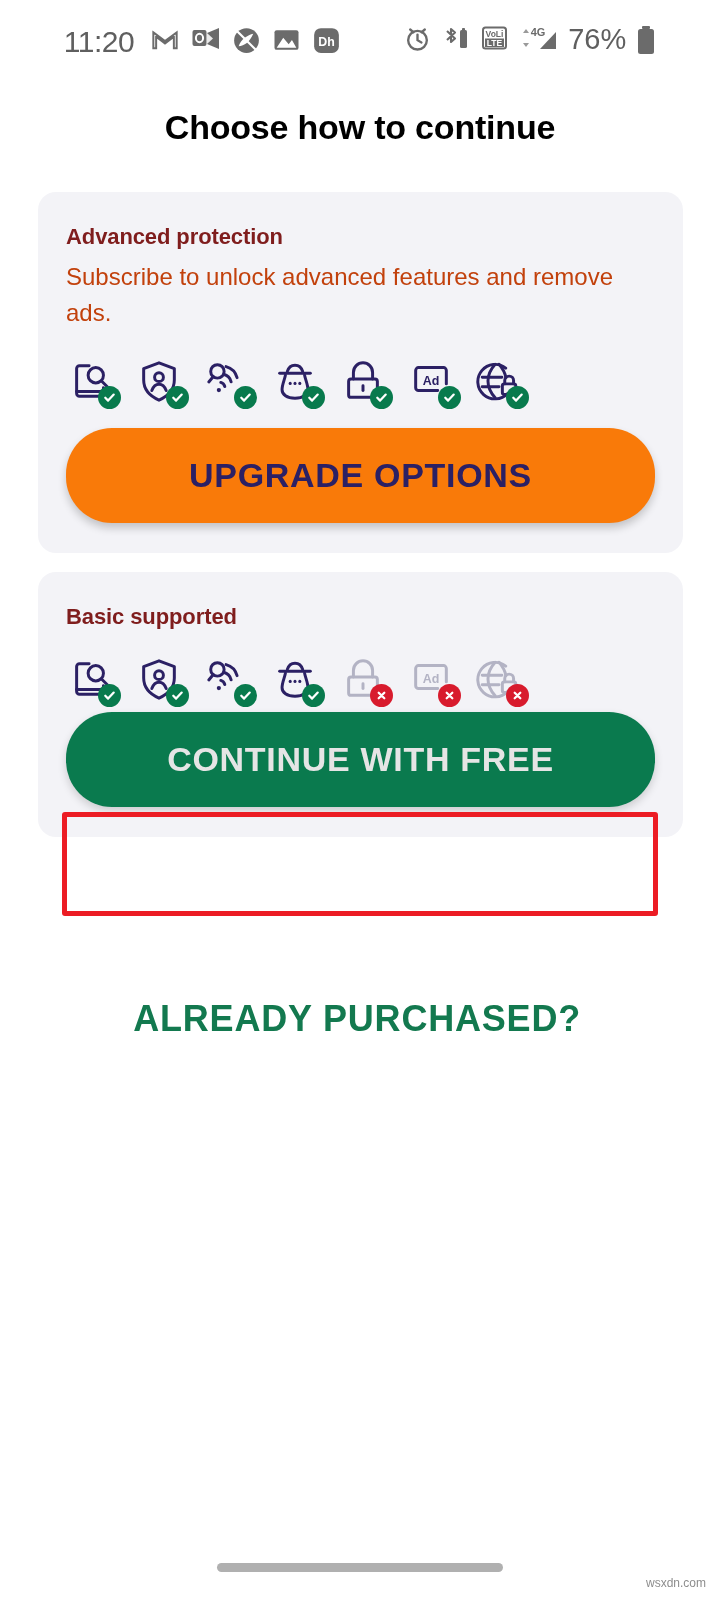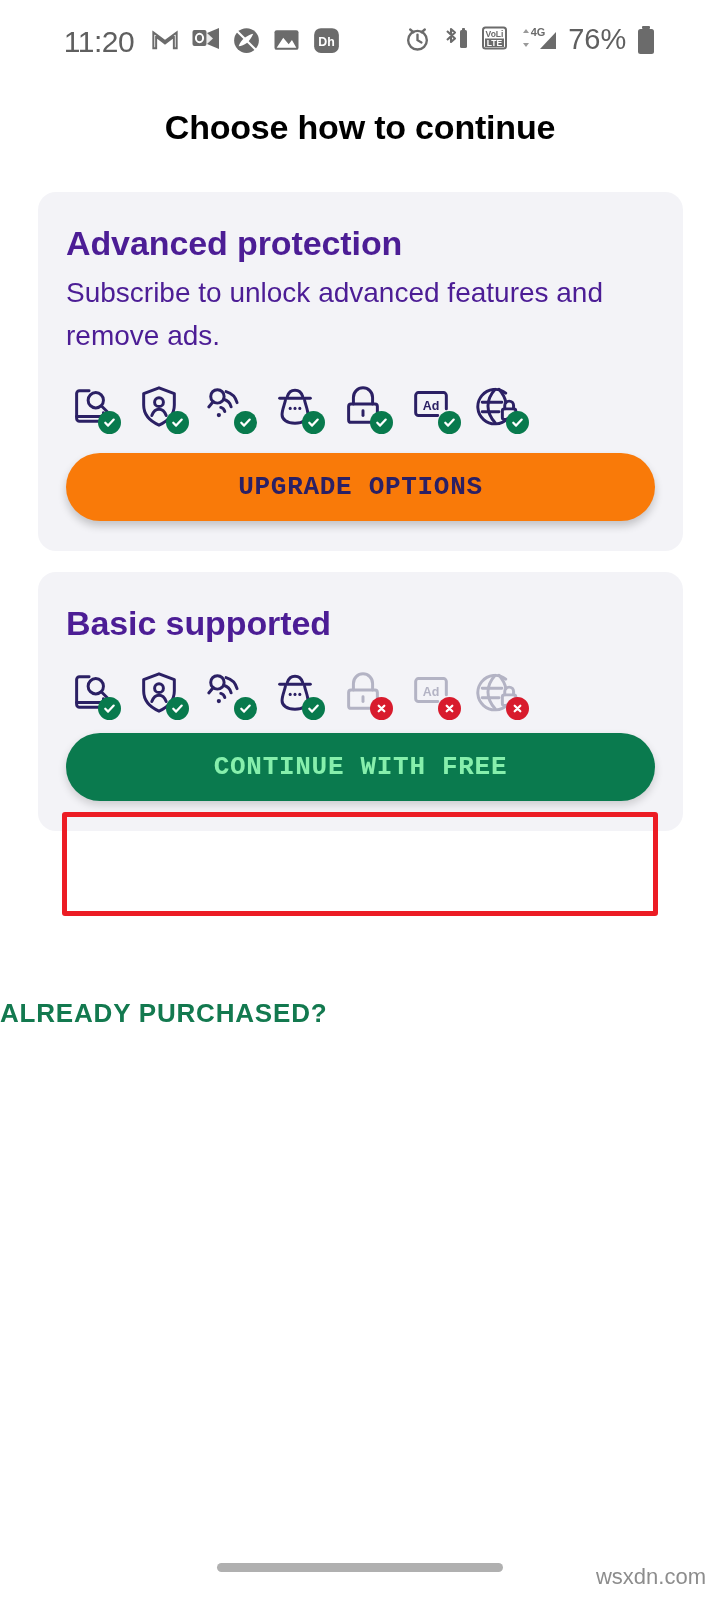--- a/index.html
+++ b/index.html
@@ -76,30 +76,30 @@
     left: 38px;
     width: 645px;
     background: #f3f3f7;
     border-radius: 18px;
     padding: 32px 28px 30px 28px;
   }
   #card-advanced { top: 192px; }
   #card-basic   { top: 572px; }
 
   .card-title {
-    font-size: 34px;
+    font-size: 22px;
     font-weight: bold;
-    color: #4c1d95;
+    color: #7f1d1d;
     margin-bottom: 9px;
     letter-spacing: -0.1px;
   }
   .card-desc {
-    font-size: 28px;
+    font-size: 24px;
     line-height: 1.52;
-    color: #4c1d95;
+    color: #c2410c;
     font-weight: 400;
     max-width: 580px;
   }
 
   
   .feature-row {
     display: flex;
     align-items: flex-end;
     gap: 22px;
     margin-top: 26px;
@@ -127,39 +127,39 @@
   .badge.ok { background: #087a4d; }
   .badge.no { background: #d81b2d; }
   .badge svg { width: 15px; height: 15px; }
 
   
   .btn {
     display: flex;
     align-items: center;
     justify-content: center;
     width: 100%;
-    height: 68px;
+    height: 95px;
     border: none;
     border-radius: 46px;
-    font-size: 26px;
+    font-size: 34px;
     font-weight: bold;
     letter-spacing: 0.7px;
     cursor: pointer;
-    font-family: Liberation Mono, monospace;
+    font-family: Liberation Sans, sans-serif;
   }
   .btn-upgrade {
     background: #f97a09;
     color: #2b2064;
     margin-top: 24px;
     box-shadow: 0 5px 9px rgba(0,0,0,0.20);
   }
   .btn-free {
     background: #0a7a4e;
-    color: #86efac;
-    margin-top: 18px;
+    color: #e5e5e5;
+    margin-top: 10px;
     box-shadow: 0 4px 8px rgba(0,0,0,0.16);
   }
 
   
   .hl-box {
     position: absolute;
     left: 62px;
     top: 812px;
     width: 596px;
     height: 104px;
@@ -167,22 +167,22 @@
     border-radius: 3px;
     pointer-events: none;
   }
 
   
   .already-link {
     position: absolute;
     top: 998px;
     left: 0;
     width: 581px;
-    text-align: left;
-    font-size: 26px;
+    text-align: right;
+    font-size: 36px;
     font-weight: bold;
     letter-spacing: 0.8px;
     color: #13794f;
     cursor: pointer;
   }
 
   
   .gesture-bar {
     position: absolute;
     left: 50%;
@@ -190,21 +190,21 @@
     bottom: 28px;
     width: 286px;
     height: 9px;
     border-radius: 6px;
     background: #b0b0b0;
   }
   .watermark {
     position: absolute;
     right: 14px;
     bottom: 10px;
-    font-size: 22px;
+    font-size: 12px;
     color: #8d8d8d;
     font-family: "Liberation Sans", sans-serif;
   }
 </style>
 </head>
 <body>
 
 <div class="phone">
 
   <div class="status-bar">

